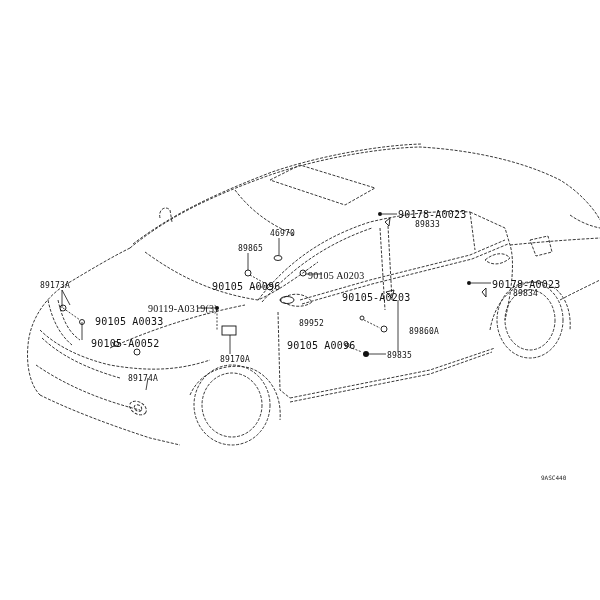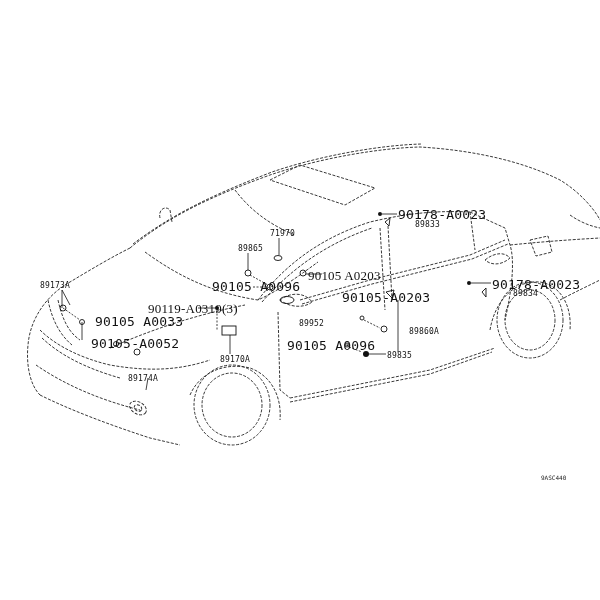--- a/index.html
+++ b/index.html
@@ -1,18 +1,18 @@
 <!DOCTYPE html>
 <html><head>
 <meta charset="utf-8">
 <style>
   html, body { margin:0; padding:0; background:#ffffff; }
   #canvas { position:relative; width:600px; height:600px; background:#ffffff; overflow:hidden; }
   svg { position:absolute; left:0; top:0; }
-  .lbl { position:absolute; font-family:"DejaVu Sans Mono", monospace; font-size:13px; color:#111; white-space:nowrap; letter-spacing:0.2px; line-height:8px; }
+  .lbl { position:absolute; font-family:"DejaVu Sans Mono", monospace; font-size:10px; color:#111; white-space:nowrap; letter-spacing:0.2px; line-height:8px; }
   .lbl.big { font-size:8px; }
   .ref { position:absolute; font-family:"DejaVu Sans Mono", monospace; font-size:6px; color:#222; }
   .d { fill:none; stroke:#222; stroke-width:0.9; stroke-dasharray:3 1.5; }
   .lead { fill:none; stroke:#111; stroke-width:0.8; }
   .leadd { fill:none; stroke:#111; stroke-width:0.8; stroke-dasharray:2 1.5; }
   .part { fill:none; stroke:#111; stroke-width:0.9; }
   .dot { fill:#111; }
 </style>
 </head>
 <body>
@@ -133,21 +133,21 @@
     <circle class="dot" cx="469" cy="283" r="2"></circle>
     <path class="lead" d="M471,283 L491,283"></path>
     <path class="part" d="M482,292 L486,288 L486,297 Z"></path>
   </svg>
 
   <span class="lbl big" style="left:40px;top:282px;">89173A</span>
   <span class="lbl" style="left:95px;top:318px;">90105 A0033</span>
   <span class="lbl" style="left:61px;top:340px;padding-left:30px;">90105-A0052</span>
   <span class="lbl big" style="left:128px;top:375px;">89174A</span>
   <span class="lbl big" style="left:238px;top:245px;">89865</span>
-  <span class="lbl big" style="left:270px;top:230px;">71970</span>
+  <span class="lbl big" style="left:270px;top:230px;">46970</span>
   <span class="lbl" style="left:212px;top:283px;">90105 A0096</span>
   <span class="lbl" style="left:148px;top:305px;font-family:Liberation Serif, serif;">90119-A0319(3)</span>
   <span class="lbl big" style="left:220px;top:356px;">89170A</span>
   <span class="lbl big" style="left:279px;top:320px;margin-left:20px;">89952</span>
   <span class="lbl" style="left:308px;top:272px;font-family:Liberation Serif, serif;">90105 A0203</span>
   <span class="lbl" style="left:342px;top:294px;">90105-A0203</span>
   <span class="lbl" style="left:287px;top:342px;">90105 A0096</span>
   <span class="lbl" style="left:398px;top:211px;">90178-A0023</span>
   <span class="lbl big" style="left:415px;top:221px;">89833</span>
   <span class="lbl big" style="left:409px;top:328px;">89860A</span>

